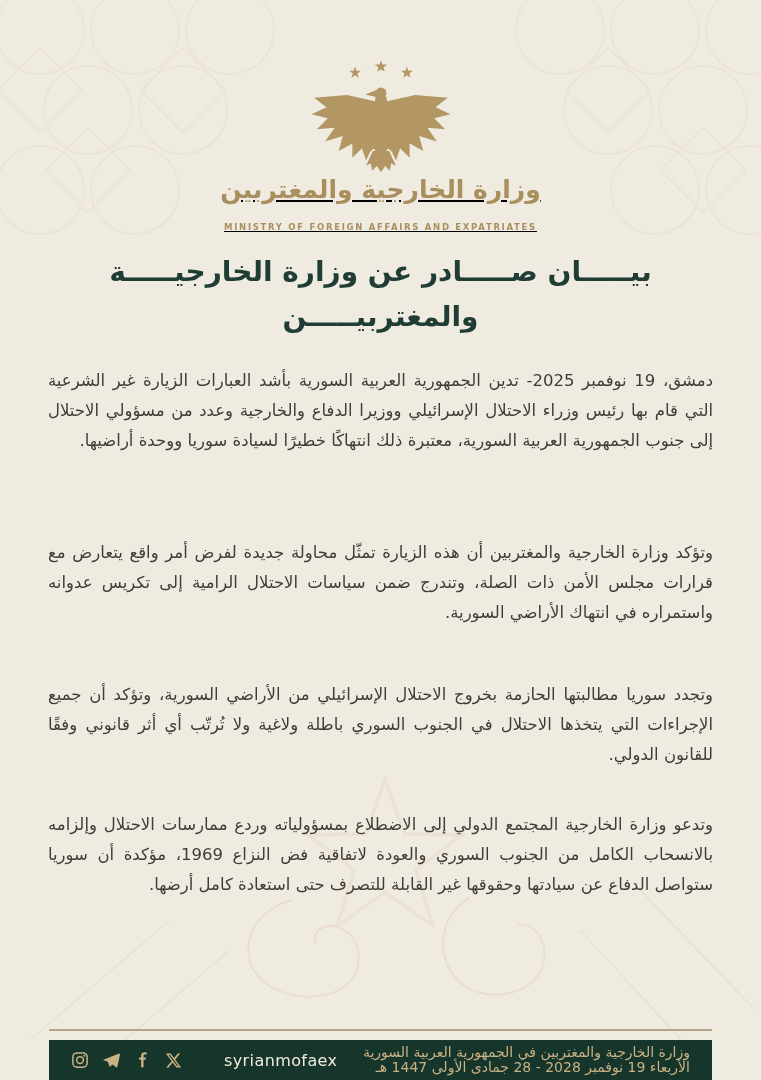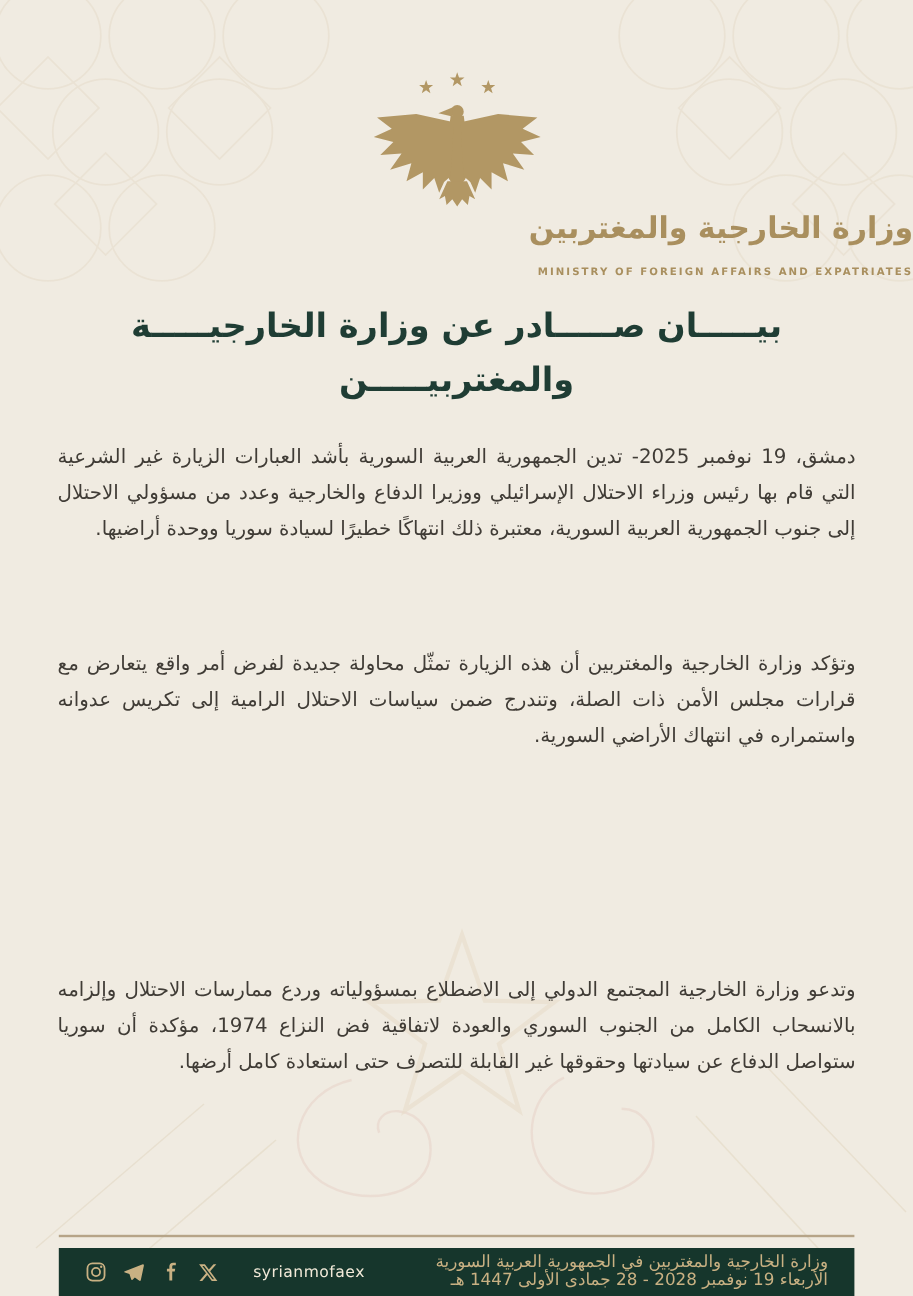--- a/index.html
+++ b/index.html
@@ -2,40 +2,40 @@
 <html lang="ar"><head>
 <meta charset="utf-8">
 <style>
   html,body{margin:0;padding:0;background:#f0ebe1;}
   .page{position:relative;width:761px;height:1080px;background:#f0ebe1;overflow:hidden;
         font-family:"DejaVu Sans",sans-serif;margin:0 auto;}
   .bg{position:absolute;left:0;pointer-events:none;}
   .bg-top{top:0;}
   .bg-bottom{top:740px;}
   
-  .hdr{position:absolute;top:56px;left:0;right:0;text-align:right;}
+  .hdr{position:absolute;top:56px;left:0;right:0;text-align:center;text-decoration:underline;}
   .stars{display:block;margin:0 auto;}
   .eagle{display:block;margin:0 auto;}
   .callig{margin-top:2px;font-size:25px;font-weight:bold;color:#a98f5e;direction:rtl;}
   .eng{margin-top:18px;font-size:8.5px;letter-spacing:1.7px;color:#a98f5e;font-weight:bold;}
   
   .title{position:absolute;top:249px;left:46px;right:46px;color:#1f3d34;font-weight:bold;
          font-size:28px;line-height:45px;text-align:center;direction:rtl;}
   
   .para{position:absolute;left:48px;right:48px;margin:0;direction:rtl;text-align:justify;
         font-size:16.5px;line-height:30px;color:#403c36;}
   .p1{top:366px;} .p2{top:538px;} .p3{top:680px;} .p4{top:810px;}
   
   .divider{position:absolute;top:1029px;left:49px;width:663px;height:2px;background:#b6a488;}
   .footer{position:absolute;top:1040px;left:49px;width:663px;height:40px;background:#16362c;
           display:flex;align-items:center;justify-content:space-between;padding:0 22px;
           box-sizing:border-box;}
   .social{display:flex;align-items:center;gap:13px;}
   .icon{display:flex;align-items:center;color:#c9b183;}
-  .handle{margin-left:16px;color:#f2ead9;font-size:13px;letter-spacing:.4px;}
+  .handle{margin-left:29px;color:#f2ead9;font-size:16px;letter-spacing:.4px;}
   .fright{color:#c9b183;font-size:14px;line-height:15px;direction:rtl;}
 </style>
 </head>
 <body>
 
 <div class="page">
 
   <svg class="bg bg-top" width="761" height="300" viewBox="0 0 761 300">
     <g fill="none" stroke="#e6dccb" stroke-width="1.5" opacity="0.55">
       <circle cx="40" cy="30" r="44"></circle>
@@ -97,21 +97,22 @@
     <div class="callig">وزارة الخارجية والمغتربين</div>
     <div class="eng">MINISTRY OF FOREIGN AFFAIRS AND EXPATRIATES</div>
   </div>
 
   <div class="title">
     <div>بيـــــان صـــــادر عن وزارة الخارجيـــــة والمغتربيـــــن</div>
   </div>
 
   <p class="para p1">دمشق، 19 نوفمبر 2025- تدين الجمهورية العربية السورية بأشد العبارات الزيارة غير الشرعية التي قام بها رئيس وزراء الاحتلال الإسرائيلي ووزيرا الدفاع والخارجية وعدد من مسؤولي الاحتلال إلى جنوب الجمهورية العربية السورية، معتبرة ذلك انتهاكًا خطيرًا لسيادة سوريا ووحدة أراضيها.</p>
   <p class="para p2">وتؤكد وزارة الخارجية والمغتربين أن هذه الزيارة تمثّل محاولة جديدة لفرض أمر واقع يتعارض مع قرارات مجلس الأمن ذات الصلة، وتندرج ضمن سياسات الاحتلال الرامية إلى تكريس عدوانه واستمراره في انتهاك الأراضي السورية.</p>
-  <p class="para p4">وتدعو وزارة الخارجية المجتمع الدولي إلى الاضطلاع بمسؤولياته وردع ممارسات الاحتلال وإلزامه بالانسحاب الكامل من الجنوب السوري والعودة لاتفاقية فض النزاع 1974، مؤكدة أن سوريا ستواصل الدفاع عن سيادتها وحقوقها غير القابلة للتصرف حتى استعادة كامل أرضها.</p>
+  <p class="para p3">وتجدد سوريا مطالبتها الحازمة بخروج الاحتلال الإسرائيلي من الأراضي السورية، وتؤكد أن جميع الإجراءات التي يتخذها الاحتلال في الجنوب السوري باطلة ولاغية ولا تُرتّب أي أثر قانوني وفقًا للقانون الدولي.</p>
+  <p class="para p4">وتدعو وزارة الخارجية المجتمع الدولي إلى الاضطلاع بمسؤولياته وردع ممارسات الاحتلال وإلزامه بالانسحاب الكامل من الجنوب السوري والعودة لاتفاقية فض النزاع 1969، مؤكدة أن سوريا ستواصل الدفاع عن سيادتها وحقوقها غير القابلة للتصرف حتى استعادة كامل أرضها.</p>
 
   <div class="divider"></div>
   <div class="footer">
     <div class="social">
       <span class="icon">
         <svg width="18" height="18" viewBox="0 0 24 24" fill="none" stroke="currentColor" stroke-width="2">
           <rect x="2.5" y="2.5" width="19" height="19" rx="5.5"></rect>
           <circle cx="12" cy="12" r="4.5"></circle>
           <circle cx="17.8" cy="6.2" r="1.3" fill="currentColor" stroke="none"></circle>
         </svg>

